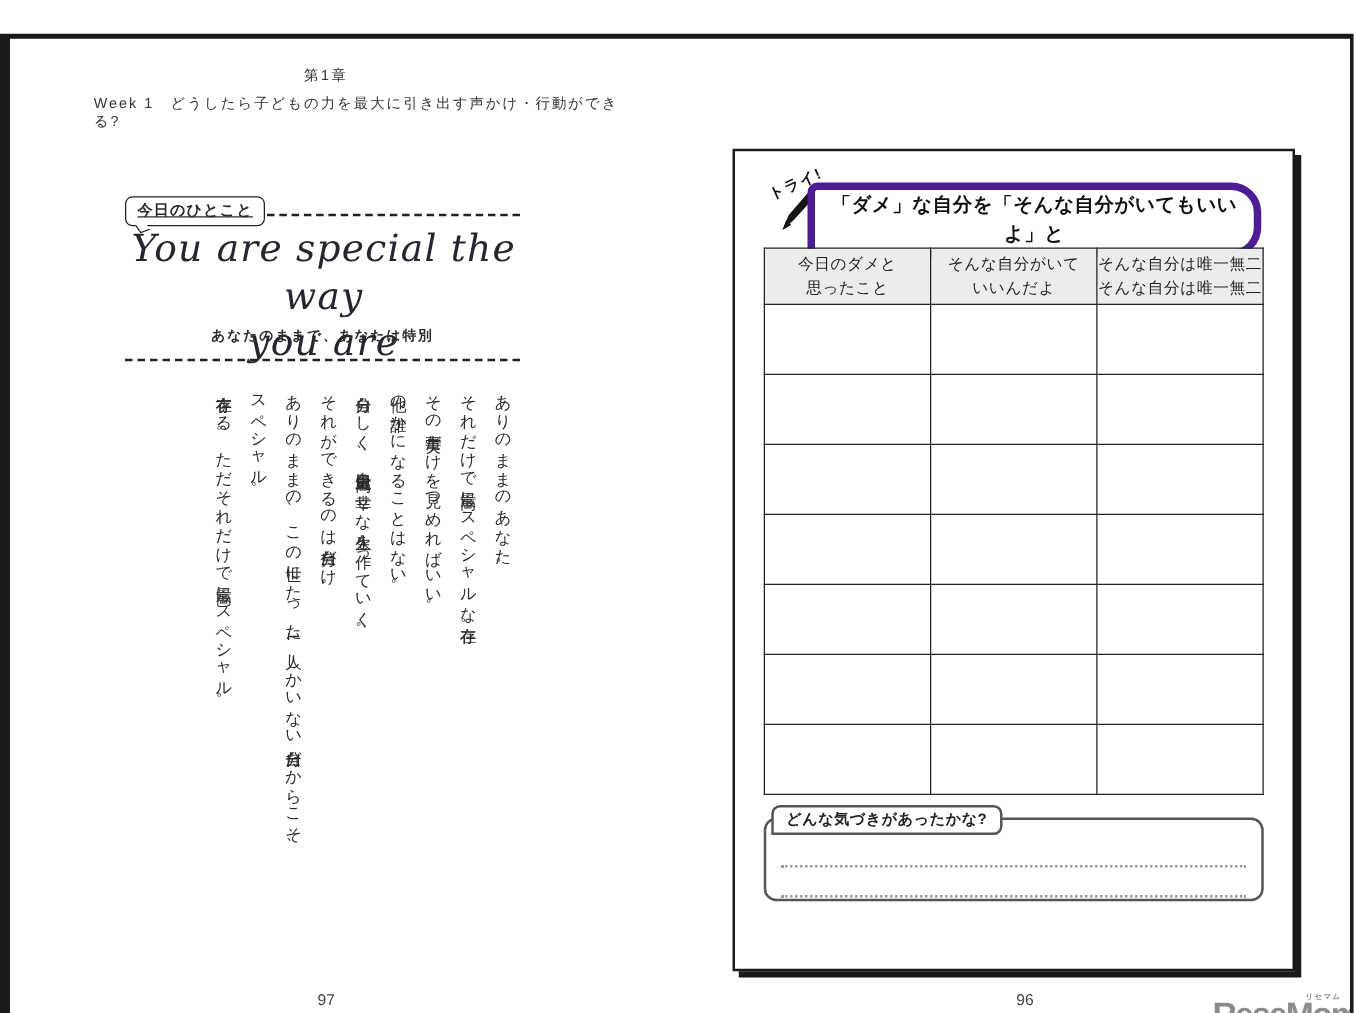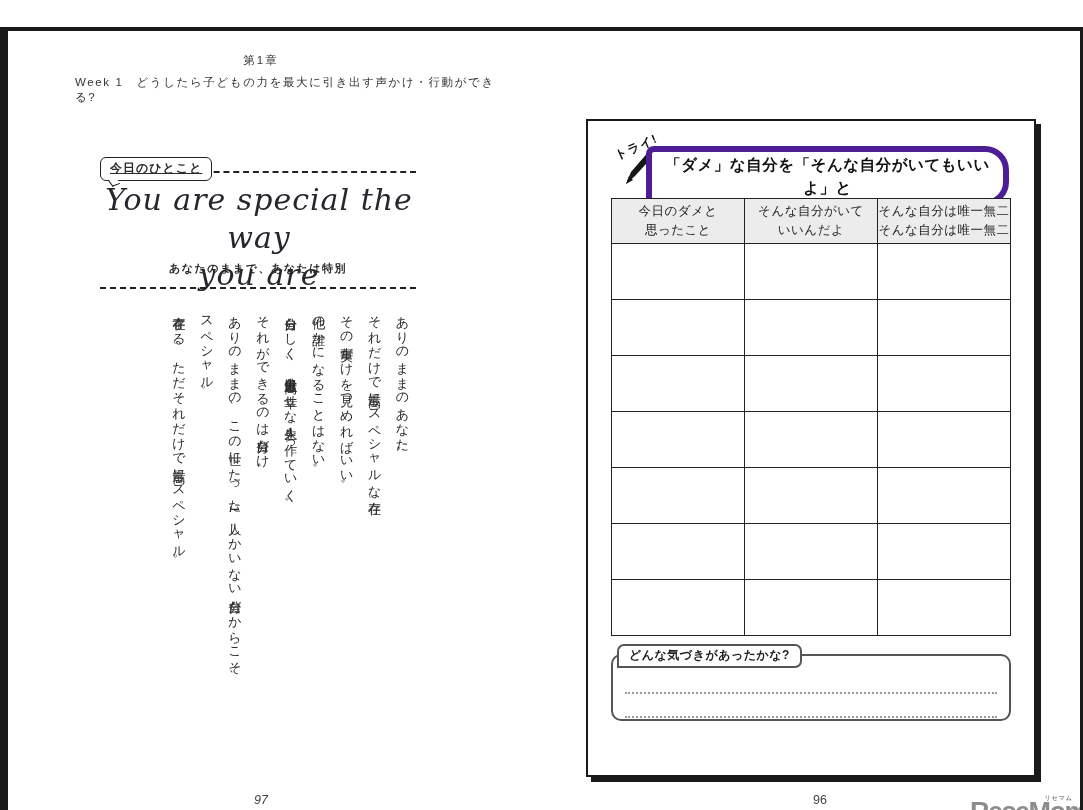--- a/index.html
+++ b/index.html
@@ -23,21 +23,21 @@
   .dash1{left:186px;top:140px;width:222px;}
   .dash2{left:92px;top:256px;width:316px;}
   .quote-en{left:86px;top:150px;width:330px;text-align:center;
     font-family:"DejaVu Serif","Liberation Serif",serif;font-style:italic;
     font-size:30px;line-height:1.25;color:#26262e;letter-spacing:1px;}
   .quote-ja{left:92px;top:230px;width:316px;text-align:center;font-size:11px;font-weight:bold;letter-spacing:1.5px;color:#2b2b2b;}
   .vquote{left:114px;top:276px;width:294px;height:400px;
     writing-mode:vertical-rl;text-orientation:mixed;
     font-size:13px;line-height:2.15;letter-spacing:0.5px;color:#2b2b2b;}
   .pageno{width:40px;text-align:center;font-size:12.5px;color:#444;top:762px;}
-  .pageno-left{left:233px;font-style:italic;}
+  .pageno-left{left:233px;}
   .pageno-right{left:792px;}
   
   .panel{left:578px;top:88px;width:450px;height:658px;background:#fff;
     border:2px solid var(--frame,#1a1a1a);box-shadow:5px 5px 0 var(--frame,#1a1a1a);box-sizing:border-box;}
   .try-wrap{left:20px;top:6px;width:70px;height:64px;}
   .try-label{position:absolute;left:6px;top:12px;transform:rotate(-24deg);
     font-size:12px;font-weight:bold;letter-spacing:1px;color:#111;white-space:nowrap;}
   .pen{position:absolute;left:14px;top:20px;}
   .title-box{left:58px;top:25px;width:363px;height:60px;border:6px solid #4c1d95;
     border-radius:8px 24px 24px 8px;display:flex;flex-direction:column;justify-content:center;

